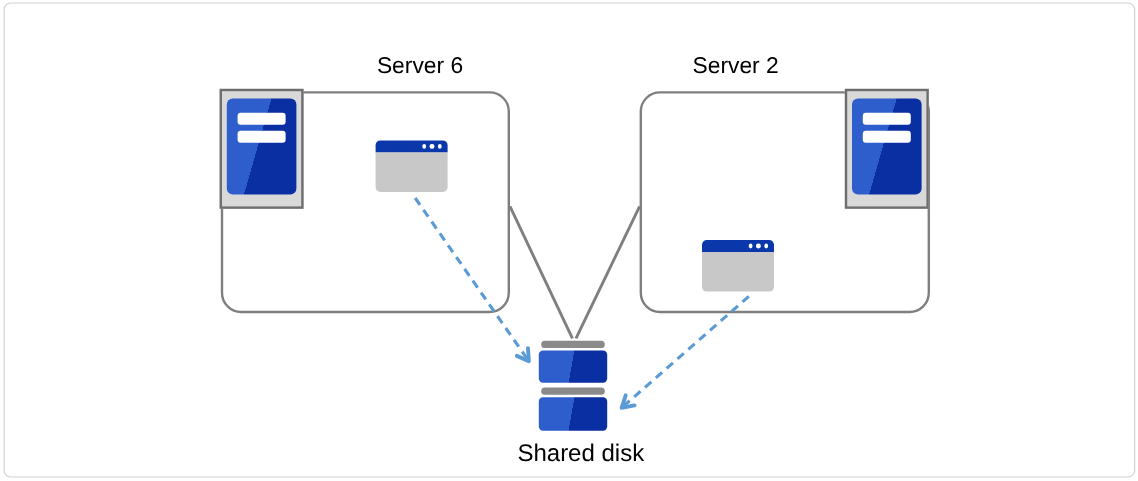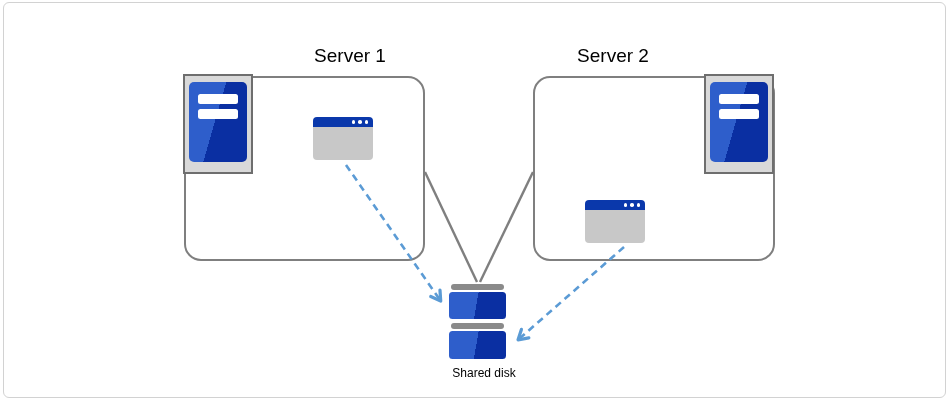--- a/index.html
+++ b/index.html
@@ -12,21 +12,21 @@
     position:absolute;left:3px;top:2px;right:2px;bottom:3px;
     border:1px solid #d2d2d2;border-radius:6px;pointer-events:none;
   }
   .label{position:absolute;white-space:nowrap;transform:translateX(-50%);line-height:1.1;}
   .server-label{top:46px;font-size:19px;}
   .lbl-server1{left:350px;}
   .lbl-server2{left:613px;text-align:right;}
   .app-label{font-size:17px;}
   .lbl-app1{left:336px;top:92px;}
   .lbl-app2{left:611px;top:173px;}
-  .lbl-disk{left:484px;top:367px;font-size:12px;}
+  .lbl-disk{left:484px;top:367px;font-size:20px;}
 
   .server-box{
     position:absolute;top:76px;height:185px;box-sizing:border-box;
     border:2.4px solid #7f7f7f;border-radius:17px;background:#ffffff;z-index:1;
   }
   .box1{left:184px;width:241px;}
   .box2{left:533px;width:242px;}
 
   .server-icon{
     position:absolute;top:74px;width:70px;height:100px;box-sizing:border-box;
@@ -84,21 +84,21 @@
     </defs>
     <line x1="425" y1="172" x2="477" y2="282" stroke="#7f7f7f" stroke-width="2.4"></line>
     <line x1="533" y1="172" x2="480" y2="282" stroke="#7f7f7f" stroke-width="2.4"></line>
     <line x1="346" y1="165" x2="440" y2="300" stroke="#5b9bd5" stroke-width="2.6" stroke-dasharray="7 5" marker-end="url(#arrowhead)"></line>
     <line x1="624" y1="247" x2="519" y2="339" stroke="#5b9bd5" stroke-width="2.6" stroke-dasharray="7 5" marker-end="url(#arrowhead)"></line>
   </svg>
 
   <div class="server-box box1"></div>
   <div class="server-box box2"></div>
 
-  <div class="label server-label lbl-server1">Server 1</div>
+  <div class="label server-label lbl-server1">Server 6</div>
   <div class="label server-label lbl-server2">Server 2</div>
 
   <div class="server-icon frame1">
     <div class="tower">
       <div class="slot s1"></div>
       <div class="slot s2"></div>
     </div>
   </div>
   <div class="server-icon frame2">
     <div class="tower">

